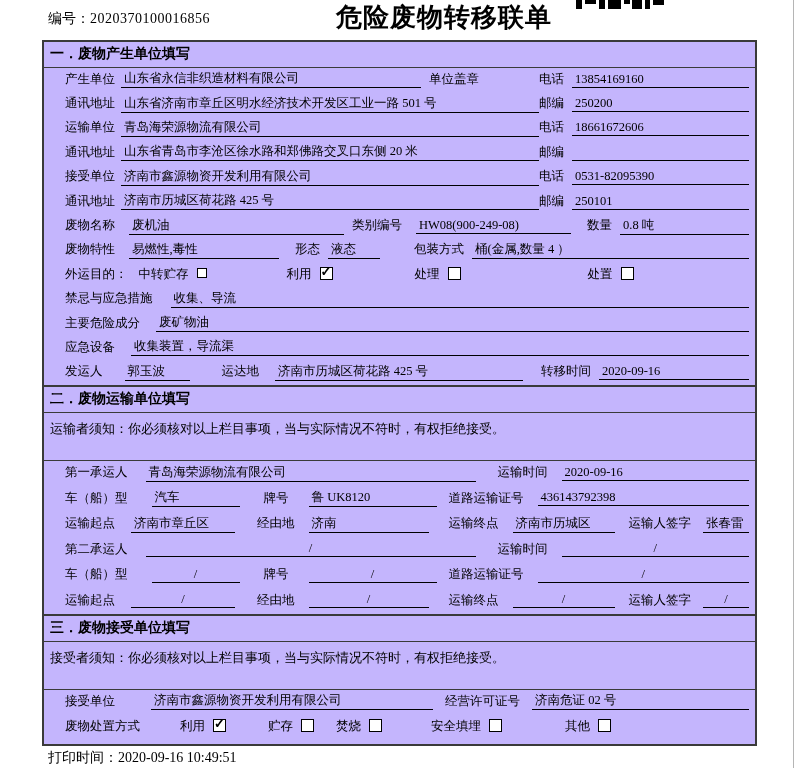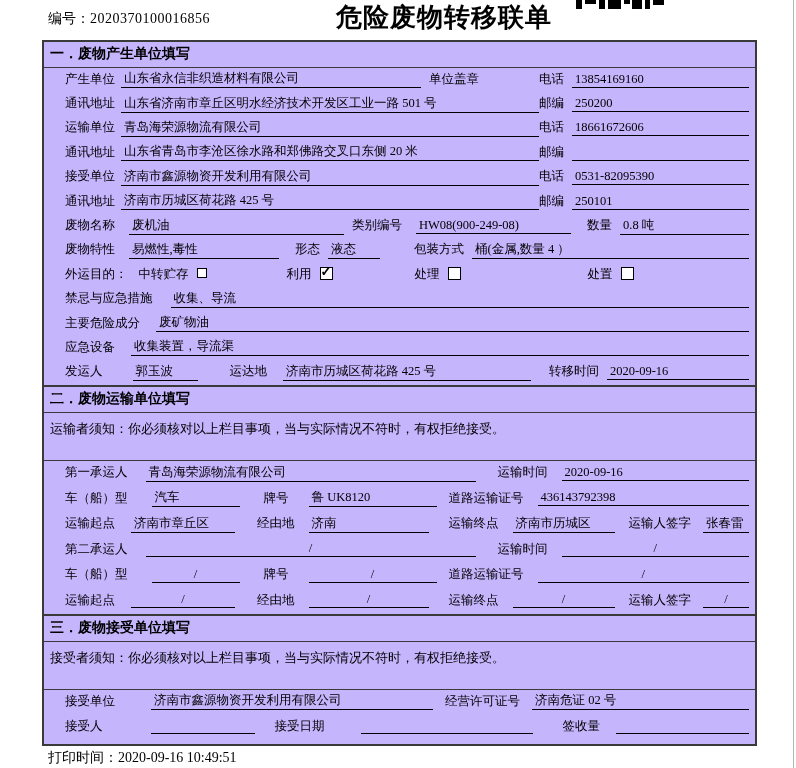--- a/index.html
+++ b/index.html
@@ -52,21 +52,21 @@
   .cb { width:11px; height:11px; border:1px solid #000; flex:none; margin:0 0 2px 8px; position:relative; background:#fff; }
   .cb.sm { width:8px; height:8px; margin-bottom:3px; }
   .cb.checked::after { content:"\2713"; position:absolute; left:0px; top:-4px; font-size:13px; font-weight:bold; }
 
   
   .print { position:absolute; left:48px; top:749px; font-size:14px; white-space:nowrap; }
 
   
   .ml6{margin-left:6px}.ml8{margin-left:8px}.ml10{margin-left:8px}.ml11{margin-left:11px}
   .ml12{margin-left:12px}.ml14{margin-left:14px}.ml16{margin-left:16px}.ml18{margin-left:18px}
-  .ml20{margin-left:20px}.ml22{margin-left:22px}.ml24{margin-left:24px}.ml30{margin-left:30px}
+  .ml20{margin-left:20px}.ml22{margin-left:22px}.ml24{margin-left:24px}.ml30{margin-left:22px}
   .ml32{margin-left:32px}.ml34{margin-left:34px}.ml36{margin-left:36px}.ml40{margin-left:40px}
   .ml42{margin-left:42px}.ml43{margin-left:63px}.ml48{margin-left:48px}.ml49{margin-left:49px}
   .ml60{margin-left:60px}.ml80{margin-left:80px}.ml82{margin-left:82px}.ml127{margin-left:127px}.ml135{margin-left:135px}
   .w52{width:52px}.w65{width:65px}.w88{width:88px}.w102{width:102px}
   .w104{width:104px}.w105{width:105px}.w120{width:120px}.w128{width:128px}
   .w150{width:150px}.w155{width:155px}.w172{width:172px}.w200{width:200px}.w215{width:215px}.w248{width:248px}.w282{width:282px}.w300{width:300px}.w330{width:330px}
 </style>
 </head>
 <body>
 
@@ -267,28 +267,20 @@
       <div class="sec-h">三．废物接受单位填写</div>
       <div class="note">接受者须知：你必须核对以上栏目事项，当与实际情况不符时，有权拒绝接受。</div>
 
       <div class="row">
         <span class="lbl">接受单位</span>
         <span class="val w282 ml36">济南市鑫源物资开发利用有限公司</span>
         <span class="lbl ml12">经营许可证号</span>
         <span class="val fill ml12">济南危证 02 号</span>
       </div>
 
-      <div class="row">
-        <span class="lbl">接受人</span>
-        <span class="val w104 ml48"></span>
-        <span class="lbl ml20">接受日期</span>
-        <span class="val w172 ml36"></span>
-        <span class="lbl ml30">签收量</span>
-        <span class="val fill ml16"></span>
-      </div>
 
       <div class="row">
         <span class="lbl">废物处置方式</span>
         <span class="lbl ml40">利用</span>
         <span class="cb checked"></span>
         <span class="lbl ml42">贮存</span>
         <span class="cb"></span>
         <span class="lbl ml30">焚烧</span>
         <span class="cb"></span>
         <span class="lbl ml49">安全填埋</span>

